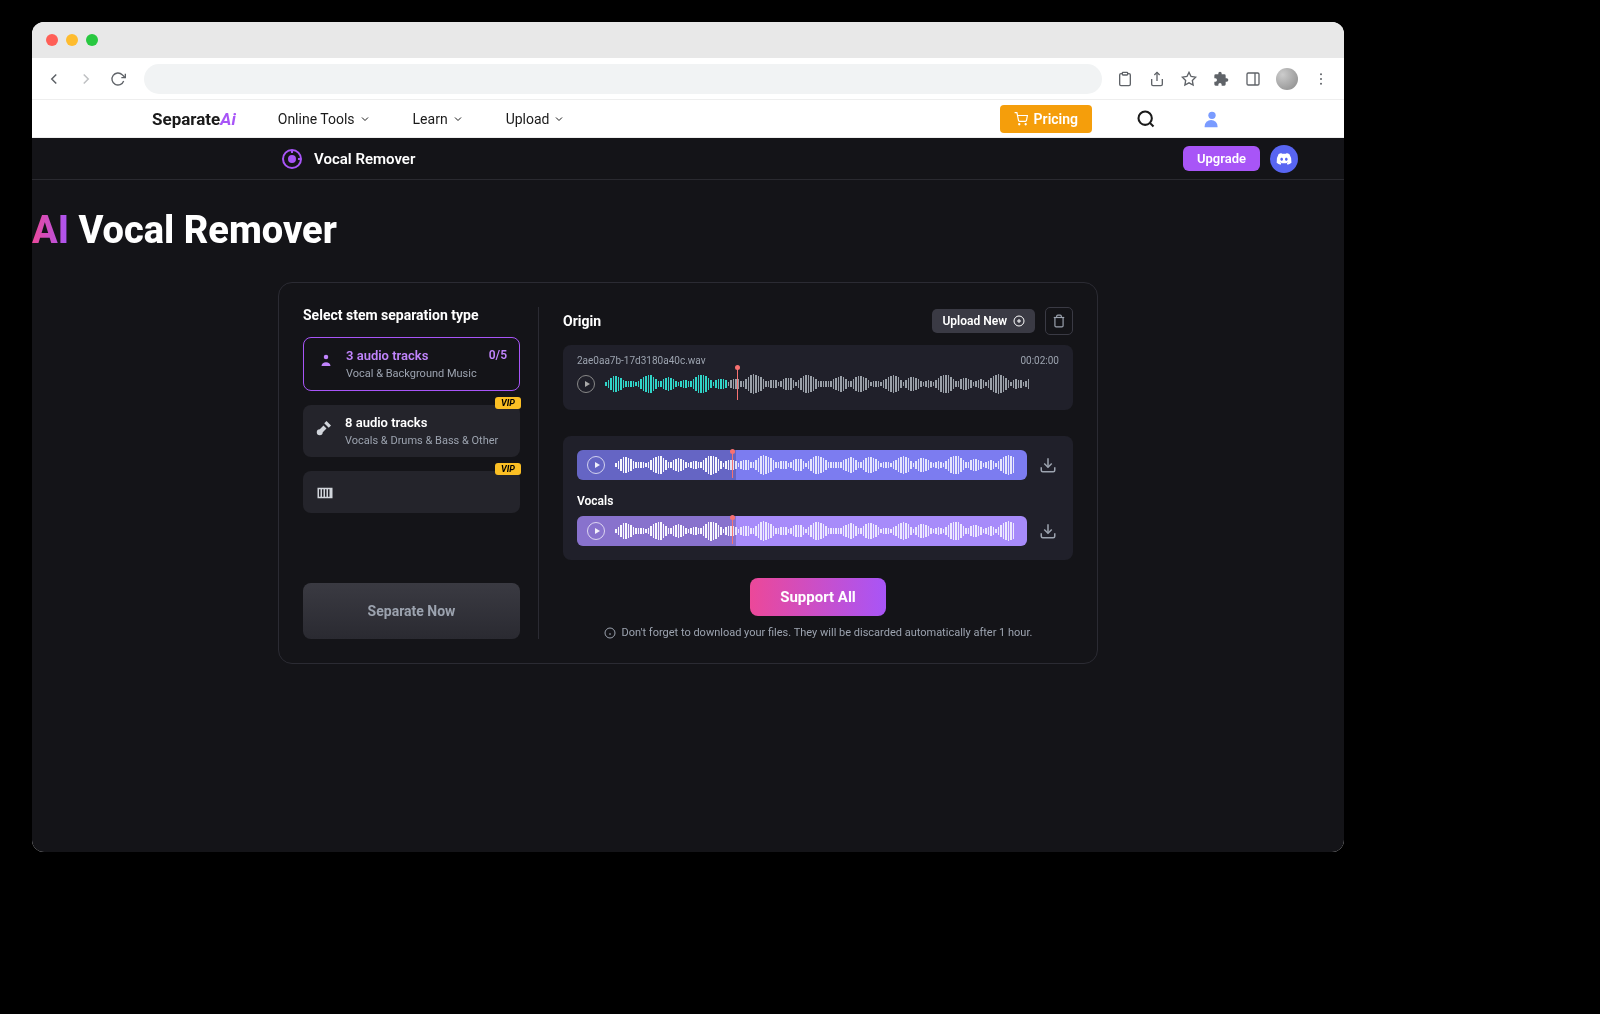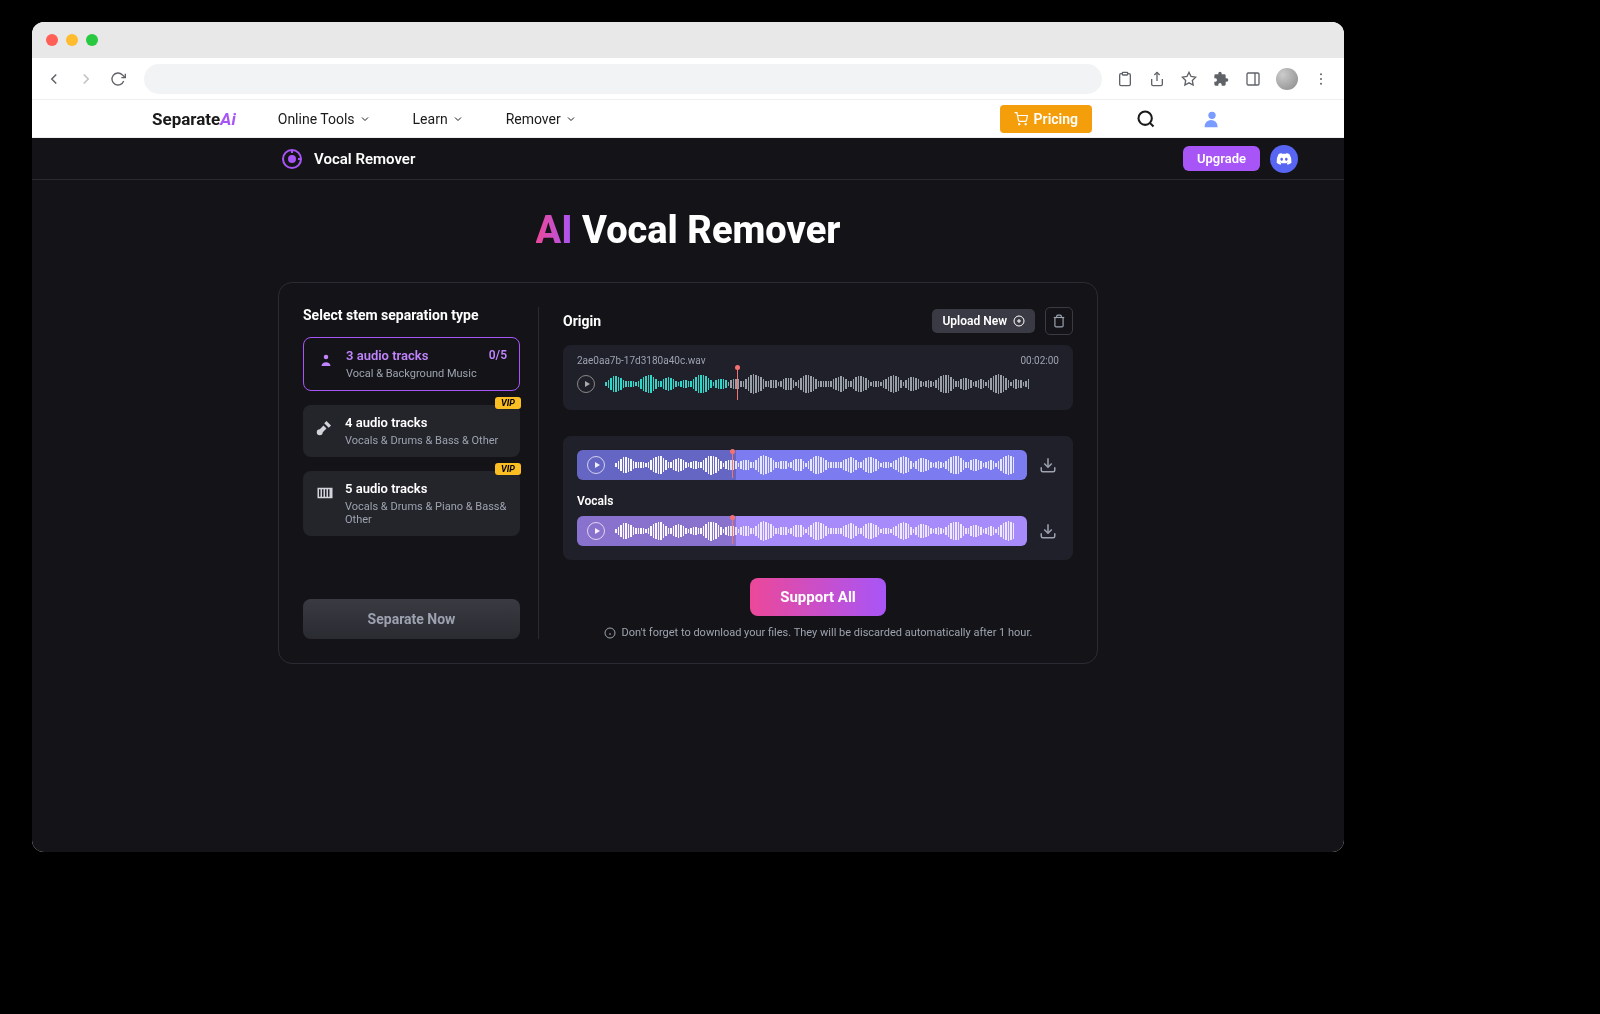--- a/index.html
+++ b/index.html
@@ -75,21 +75,21 @@
   gap: 10px;
   border-bottom: 1px solid #2a2a30;
 }
 .app-logo-ic { width:24px; height:24px; }
 .app-title { font-weight:600; font-size:15px; }
 .app-header .sp { flex:1; }
 .upgrade-btn { background:#a855f7; color:#fff; font-weight:600; font-size:13px; padding:5px 14px; border-radius:6px; cursor:pointer; }
 .discord-btn { width:28px; height:28px; border-radius:50%; background:#5865f2; display:flex; align-items:center; justify-content:center; cursor:pointer; }
 
 .hero {
-  text-align:center;
+  text-align:left;
   font-weight:800;
   font-size:38px;
   padding: 28px 0 20px;
 }
 .hero .ai-grad {
   background: linear-gradient(90deg, #ec4899, #a855f7);
   -webkit-background-clip: text;
   background-clip: text;
   color: transparent;
 }
@@ -128,21 +128,21 @@
   background:#fbbf24; color:#000; font-weight:700; font-size:9px;
   padding:1px 6px; border-radius:3px; font-style:italic;
 }
 
 .separate-btn {
   margin-top:auto;
   background: linear-gradient(180deg, #3a3a42, #2a2a31);
   color:#9ca3af;
   font-weight:700; font-size:14px;
   border-radius:8px;
-  height:40px;
+  height:56px;
   display:flex; align-items:center; justify-content:center;
   cursor:pointer;
 }
 
 .right-col { flex:1; display:flex; flex-direction:column; }
 
 .origin-head { display:flex; align-items:center; margin-bottom:10px; }
 .origin-head .sp { flex:1; }
 .upload-btn { background:#3a3a44; color:#fff; font-size:12px; font-weight:600; padding:5px 10px; border-radius:5px; display:flex; align-items:center; gap:6px; cursor:pointer; }
 .trash-btn { width:28px; height:28px; border:1px solid #3a3a44; border-radius:5px; margin-left:10px; display:flex; align-items:center; justify-content:center; cursor:pointer; color:#9ca3af; }
@@ -275,21 +275,21 @@
           <polyline points="6 9 12 15 18 9"></polyline>
         </svg>
       </div>
     <div class="nav-link">
         <span>Learn</span>
         <svg width="12" height="12" viewBox="0 0 24 24" fill="none" stroke="currentColor" stroke-width="2">
           <polyline points="6 9 12 15 18 9"></polyline>
         </svg>
       </div>
     <div class="nav-link">
-        <span>Remover</span>
+        <span>Upload</span>
         <svg width="12" height="12" viewBox="0 0 24 24" fill="none" stroke="currentColor" stroke-width="2">
           <polyline points="6 9 12 15 18 9"></polyline>
         </svg>
       </div>
     <div class="nav-spacer"></div>
     <div class="pricing-btn">
       <svg width="14" height="14" viewBox="0 0 24 24" fill="none" stroke="currentColor" stroke-width="2">
           <circle cx="9" cy="21" r="1"></circle>
           <circle cx="20" cy="21" r="1"></circle>
           <path d="M1 1h4l2.68 13.39a2 2 0 0 0 2 1.61h9.72a2 2 0 0 0 2-1.61L23 6H6"></path>
@@ -354,43 +354,37 @@
 
         <div class="stem-card">
           <div class="vip-badge">VIP</div>
           <div class="stem-icon">
               <svg width="18" height="18" viewBox="0 0 24 24" fill="#d1d5db">
                 <path d="M14 4l6 6-3 3-6-6zM10 10l-5 5a4 4 0 1 0 4 4l5-5z"></path>
               </svg>
             </div>
           <div class="stem-texts">
             <div class="stem-title">
-                <span>4 audio tracks</span>
+                <span>8 audio tracks</span>
               </div>
             <div class="stem-sub">Vocals &amp; Drums &amp; Bass &amp; Other</div>
           </div>
         </div>
 
         <div class="stem-card">
           <div class="vip-badge">VIP</div>
           <div class="stem-icon">
               <svg width="18" height="18" viewBox="0 0 24 24" fill="none" stroke="#d1d5db" stroke-width="2">
                 <rect x="3" y="6" width="18" height="12"></rect>
                 <line x1="7" y1="6" x2="7" y2="18"></line>
                 <line x1="11" y1="6" x2="11" y2="18"></line>
                 <line x1="15" y1="6" x2="15" y2="18"></line>
                 <line x1="19" y1="6" x2="19" y2="18"></line>
               </svg>
             </div>
-          <div class="stem-texts">
-            <div class="stem-title">
-                <span>5 audio tracks</span>
-              </div>
-            <div class="stem-sub">Vocals &amp; Drums &amp; Piano &amp; Bass&amp; Other</div>
-          </div>
         </div>
 
         <div class="separate-btn">Separate Now</div>
       </div>
 
       <div class="right-col">
         <div class="origin-head">
           <div class="section-title" style="margin-bottom:0">Origin</div>
           <div class="sp"></div>
           <div class="upload-btn">

